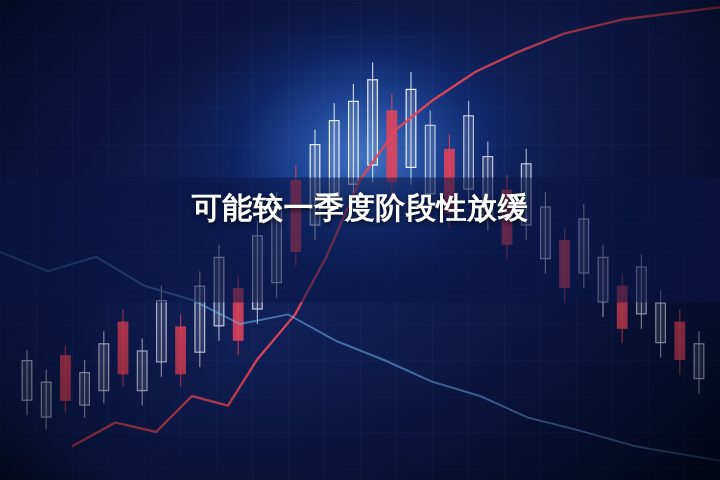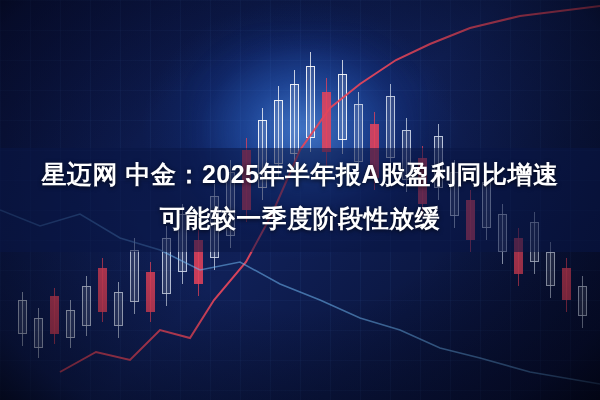--- a/index.html
+++ b/index.html
@@ -169,17 +169,16 @@
   <svg class="chart-layer" width="600" height="400" viewBox="0 0 600 400">
     <path id="line-red" fill="none" stroke="#e0465c" stroke-width="2" opacity="0.95" d="M 60 372 L 96 352 L 130 360 L 160 330 L 190 338 L 214 300 L 246 262 L 272 214 L 300 150 L 330 108 L 360 84 L 396 60 L 430 44 L 470 28 L 520 16 L 600 6"></path>
     <path id="line-blue" fill="none" stroke="#6fb7f0" stroke-width="1.6" opacity="0.55" d="M 0 210 L 40 226 L 80 214 L 120 238 L 160 250 L 200 270 L 240 262 L 280 284 L 320 300 L 360 318 L 400 330 L 440 348 L 480 358 L 530 372 L 600 384"></path>
   </svg>
 
   <div class="vignette"></div>
 
   <div class="banner"></div>
 
   <div class="headline">
-    <span class="line">星迈网 中金：2025年半年报A股盈利同比增速</span>
     <span class="line">可能较一季度阶段性放缓</span>
   </div>
 
 </div>
 
 </body></html>

